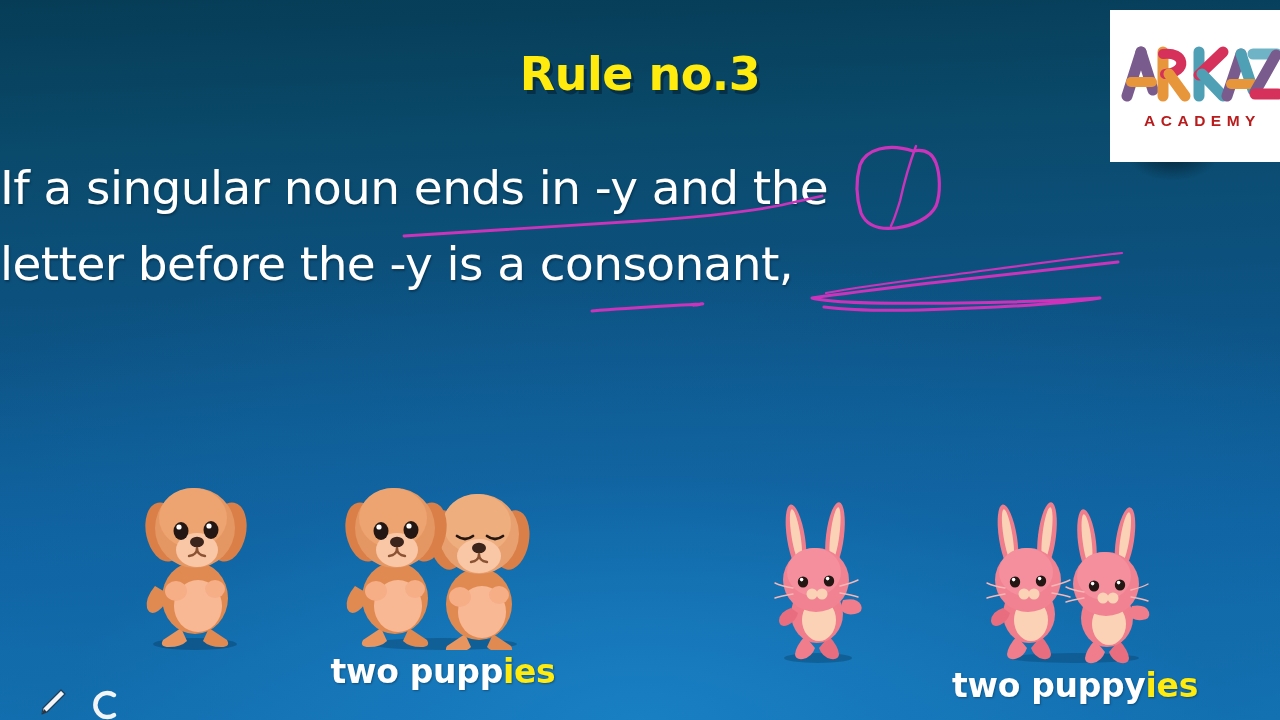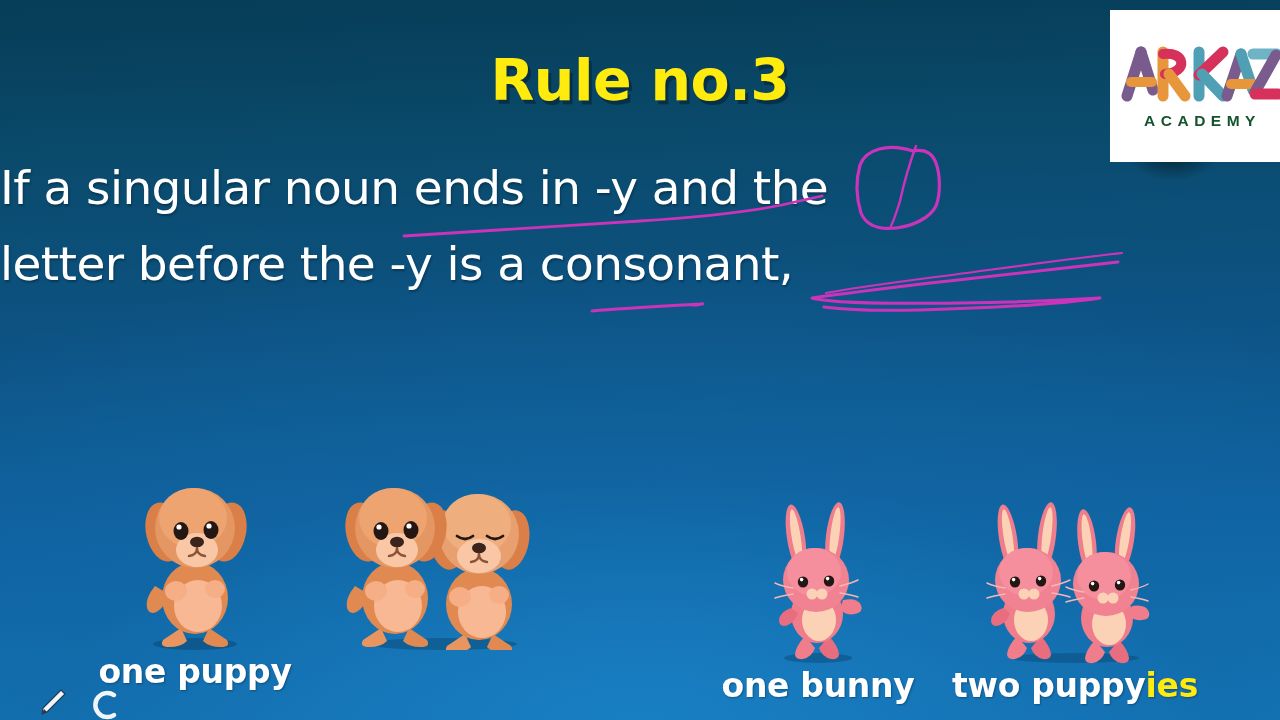--- a/index.html
+++ b/index.html
@@ -27,28 +27,28 @@
   #logo-shadow {
     position:absolute; left:1118px; top:152px; width:110px; height:40px;
     border-radius:0 0 60px 60px;
     background:radial-gradient(60% 100% at 50% 0%, rgba(0,0,0,.55), rgba(0,0,0,0) 72%);
     pointer-events:none;
   }
   #logo-word { position:relative; width:162px; height:60px; }
   #logo-word svg { display:block; }
   #logo-sub {
     font-size:15.5px; font-weight:700; letter-spacing:5.5px;
-    color:#14532d; padding-left:5px;
+    color:#b91c1c; padding-left:5px;
   }
 
   
   #title {
     position:absolute; top:47px; left:0; right:0; text-align:center;
     font-family:"DejaVu Sans", sans-serif;
-    font-size:57px; font-weight:700; letter-spacing:-0.5px;
+    font-size:46px; font-weight:700; letter-spacing:-0.5px;
     color:#ffeb0d;
     text-shadow: 3px 4px 0 rgba(4,40,62,0.75);
   }
 
   
   #body-text {
     position:absolute; top:150px; left:0; right:0;
     text-align:left;
     color:#ffffff;
     font-family:"DejaVu Sans", sans-serif;
@@ -168,23 +168,20 @@
           <ellipse cx="62" cy="40" rx="34" ry="30" fill="#eda470"></ellipse>
           <ellipse cx="66" cy="72" rx="21" ry="17" fill="#f9c6a6"></ellipse>
           <ellipse cx="50" cy="53" rx="7.5" ry="9" fill="#241713"></ellipse>
           <ellipse cx="80" cy="52" rx="7.5" ry="9" fill="#241713"></ellipse>
           <circle cx="48" cy="49" r="2.6" fill="#fff"></circle>
           <circle cx="78" cy="48" r="2.6" fill="#fff"></circle>
           <ellipse cx="66" cy="64" rx="7" ry="5.2" fill="#3b241c"></ellipse>
           <path d="M66,70 q0,7 -8,8 M66,70 q0,7 8,8" stroke="#8a5334" stroke-width="2.4" fill="none" stroke-linecap="round"></path>
         </svg>
       </div>
-      <div class="ex-caption">
-        <span>one puppy</span>
-      </div>
     </div>
 
     <div class="ex-group" id="grp-two-puppies">
       <div class="ex-art">
         <svg width="212" height="172" viewBox="0 0 212 172">
           <ellipse cx="106" cy="166" rx="74" ry="6" fill="rgba(3,40,66,.28)"></ellipse>
 
           <g transform="translate(78,6)">
             <path d="M50,150 q-12,8 -18,12 q-4,7 6,7 q12,0 18,-6 z" fill="#e9955f"></path>
             <path d="M78,150 q12,8 18,12 q4,7 -6,7 q-12,0 -18,-6 z" fill="#e08a52"></path>
@@ -217,20 +214,23 @@
             <ellipse cx="62" cy="40" rx="34" ry="30" fill="#eda470"></ellipse>
             <ellipse cx="66" cy="72" rx="21" ry="17" fill="#f9c6a6"></ellipse>
             <ellipse cx="50" cy="53" rx="7.5" ry="9" fill="#241713"></ellipse>
             <ellipse cx="80" cy="52" rx="7.5" ry="9" fill="#241713"></ellipse>
             <circle cx="48" cy="49" r="2.6" fill="#fff"></circle>
             <circle cx="78" cy="48" r="2.6" fill="#fff"></circle>
             <ellipse cx="66" cy="64" rx="7" ry="5.2" fill="#3b241c"></ellipse>
             <path d="M66,70 q0,7 -8,8 M66,70 q0,7 8,8" stroke="#8a5334" stroke-width="2.4" fill="none" stroke-linecap="round"></path>
           </g>
         </svg>
+      </div>
+      <div class="ex-caption">
+        <span>two pupp</span><span class="hl">ies</span>
       </div>
     </div>
 
     <div class="ex-group" id="grp-one-bunny">
       <div class="ex-art">
         <svg width="110" height="168" viewBox="0 0 110 168">
           <ellipse cx="55" cy="162" rx="34" ry="5" fill="rgba(3,40,66,.28)"></ellipse>
           <path d="M42,140 q-9,10 -10,18 q0,6 8,5 q9,-2 12,-11 z" fill="#ef7d8c"></path>
           <path d="M66,140 q9,10 10,18 q0,6 -8,5 q-9,-2 -12,-11 z" fill="#e86e7f"></path>
           <ellipse cx="54" cy="118" rx="26" ry="29" fill="#ef7d8c"></ellipse>
@@ -250,23 +250,20 @@
           <circle cx="49" cy="98" r="5.5" fill="#fbd2b6"></circle>
           <circle cx="59" cy="98" r="5.5" fill="#fbd2b6"></circle>
           <g stroke="#f6b7b6" stroke-width="1.4" fill="none" stroke-linecap="round">
             <path d="M30,92 q-12,-2 -18,-5"></path>
             <path d="M30,98 q-12,2 -18,4"></path>
             <path d="M77,90 q12,-3 18,-6"></path>
             <path d="M77,97 q12,2 18,4"></path>
           </g>
         </svg>
       </div>
-      <div class="ex-caption">
-        <span>one bunny</span>
-      </div>
     </div>
 
     <div class="ex-group" id="grp-two-bunnies">
       <div class="ex-art">
         <svg width="192" height="168" viewBox="0 0 192 168">
           <ellipse cx="96" cy="162" rx="64" ry="5" fill="rgba(3,40,66,.26)"></ellipse>
 
           <g transform="translate(74,4)">
             <path d="M42,140 q-9,10 -10,18 q0,6 8,5 q9,-2 12,-11 z" fill="#ef7d8c"></path>
             <path d="M66,140 q9,10 10,18 q0,6 -8,5 q-9,-2 -12,-11 z" fill="#e86e7f"></path>

